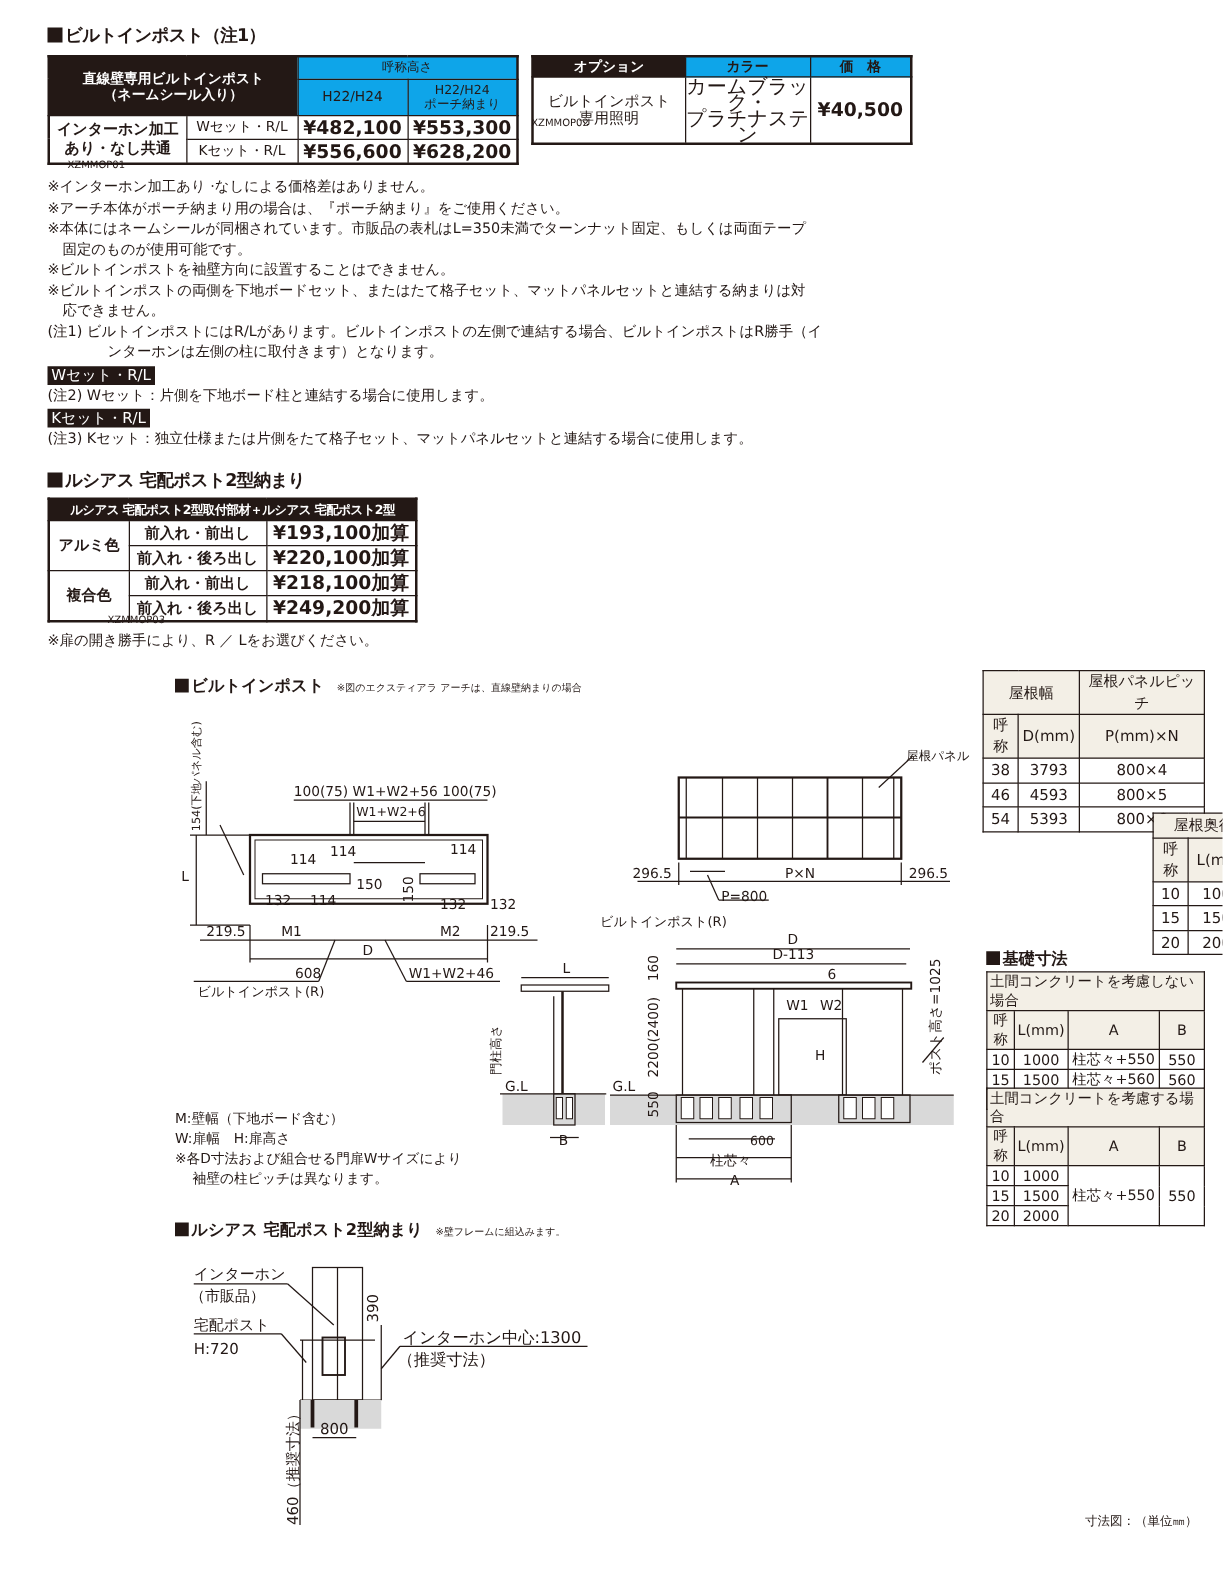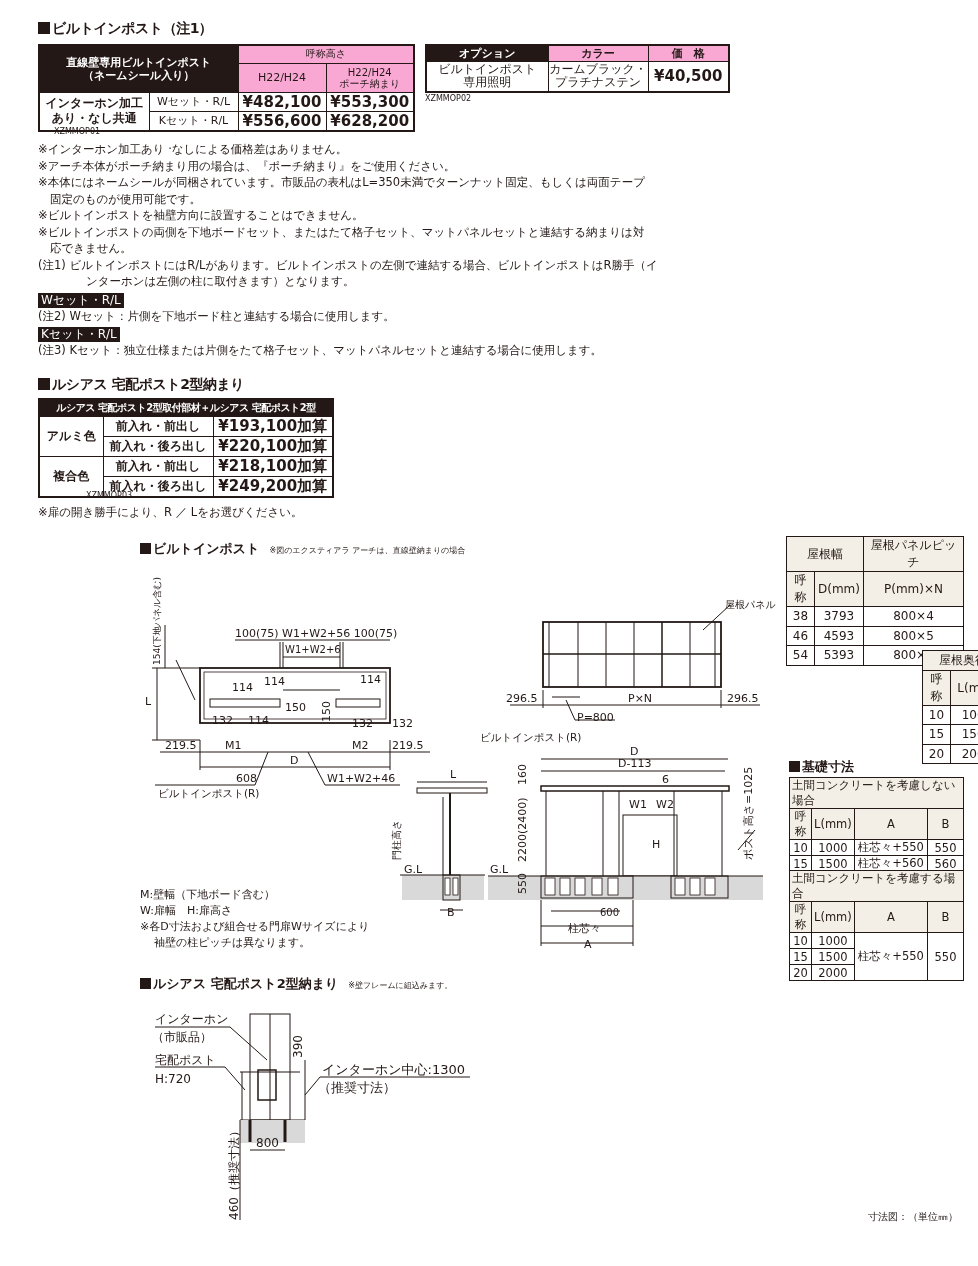--- a/index.html
+++ b/index.html
@@ -7,21 +7,21 @@
   .abs { position: absolute; }
   .h-sec { font-size: 14px; font-weight: bold; letter-spacing: -0.5px; }
   .h-sec .sq { display:inline-block; width: 12px; height: 12px; background:#231815; margin-right: 2px; vertical-align: -1px; }
   .h-sub { font-size: 13px; font-weight: bold; }
   .h-sub .sq { display:inline-block; width: 11px; height: 11px; background:#231815; margin-right: 2px; vertical-align: -1px; }
   .small-note { font-size: 8px; font-weight: normal; margin-left: 10px; }
   table { border-collapse: collapse; }
   .t1 td, .t1 th { border: 1px solid #231815; text-align: center; vertical-align: middle; }
   .t1 { border: 2px solid #231815; }
   .blk { background: #231815; color: #fff; font-weight: bold; }
-  .beige { background: #f9a8d4; }
+  .beige { background: #0ea5e9; }
   .price { font-weight: bold; font-size: 15px; }
   .code { font-size: 8px; }
   .notes { font-size: 11.5px; line-height: 16.5px; }
   .notes p { white-space: nowrap; }
   .ind { padding-left: 12px; }
   .ind2 { padding-left: 48px; }
   .tag { display:inline-block; background:#231815; color:#fff; padding: 0 3px; font-size: 12px; line-height: 15px; }
   .spec td { border: 1px solid #231815; text-align:center; font-size: 12px; height: 19.5px; padding: 0 3px; }
   .spec { border: 1.5px solid #231815; }
   .spec .hd { background: #f3efe6; }
@@ -74,21 +74,21 @@
       <tr style="height:16px;">
     <td class="blk" style="width:122px;">オプション</td>
     <td class="beige" style="width:100px; font-weight:bold;">カラー</td>
     <td class="beige" style="font-weight:bold;">価　格</td>
   </tr>
   <tr style="height:30px;">
     <td style="line-height:13px; font-size:12px;">
       <div>ビルトインポスト</div>
       <div>専用照明</div>
     </td>
-    <td style="line-height:13px; font-size:12px;">
+    <td style="line-height:13px; font-size:16px;">
       <div>カームブラック・</div>
       <div>プラチナステン</div>
     </td>
     <td class="price">¥40,500</td>
   </tr>
 </tbody>
   </table>
 <div class="abs code" style="left:425px; top:94px;">XZMMOP02</div>
 
 <div class="abs notes" style="left:38px; top:141px;">

